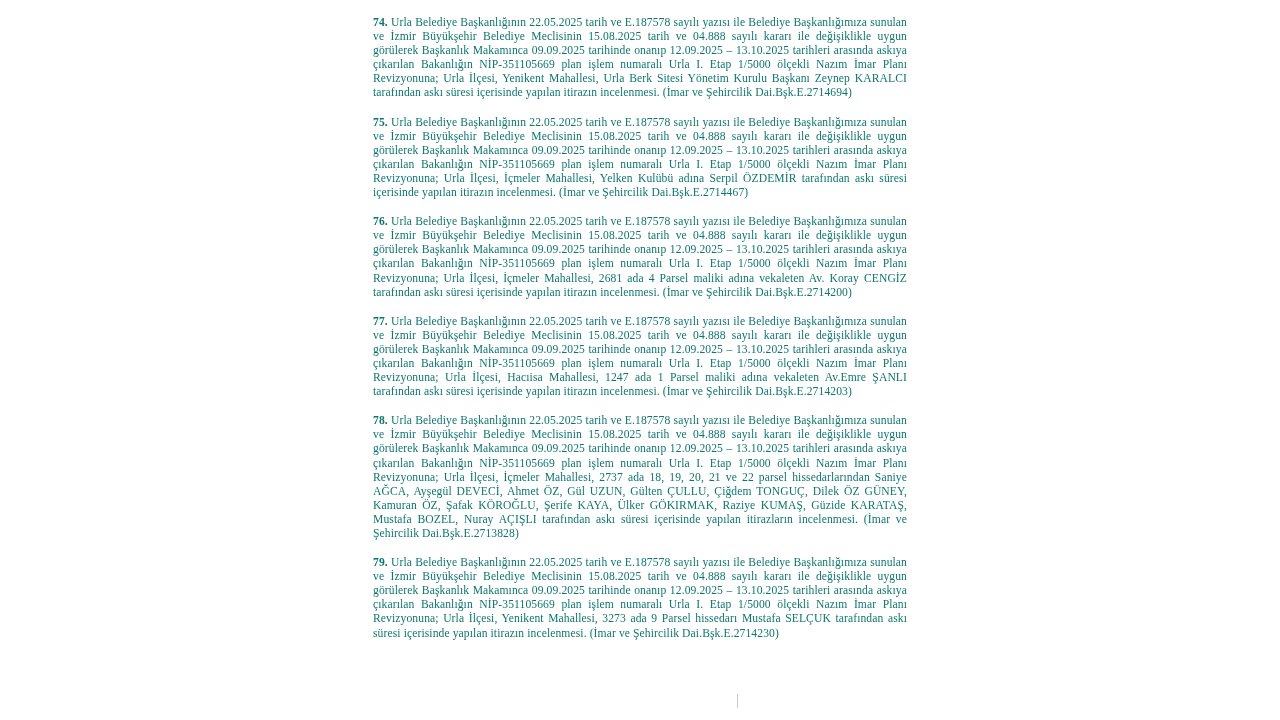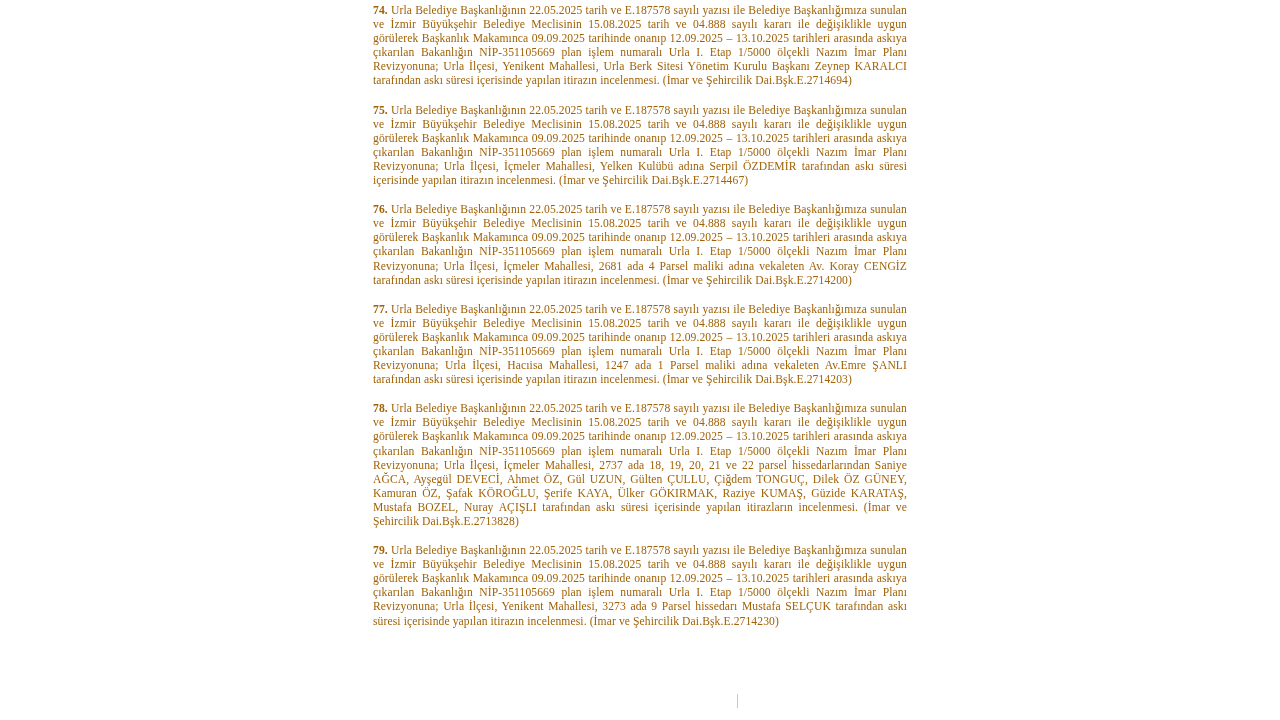--- a/index.html
+++ b/index.html
@@ -10,23 +10,23 @@
   body {
     width: 1280px;
     height: 720px;
     position: relative;
     overflow: hidden;
     font-family: "Liberation Serif", "DejaVu Serif", serif;
   }
   .page {
     position: absolute;
     left: 373px;
-    top: 4px;
+    top: 16px;
     width: 534px;
-    color: #a16207;
+    color: #0f766e;
   }
   .para {
     margin: 0 0 15px 0;
     font-size: 11.6px;
     line-height: 14.1px;
     text-align: justify;
     text-justify: inter-word;
     letter-spacing: 0.1px;
   }
   .para:last-child {

